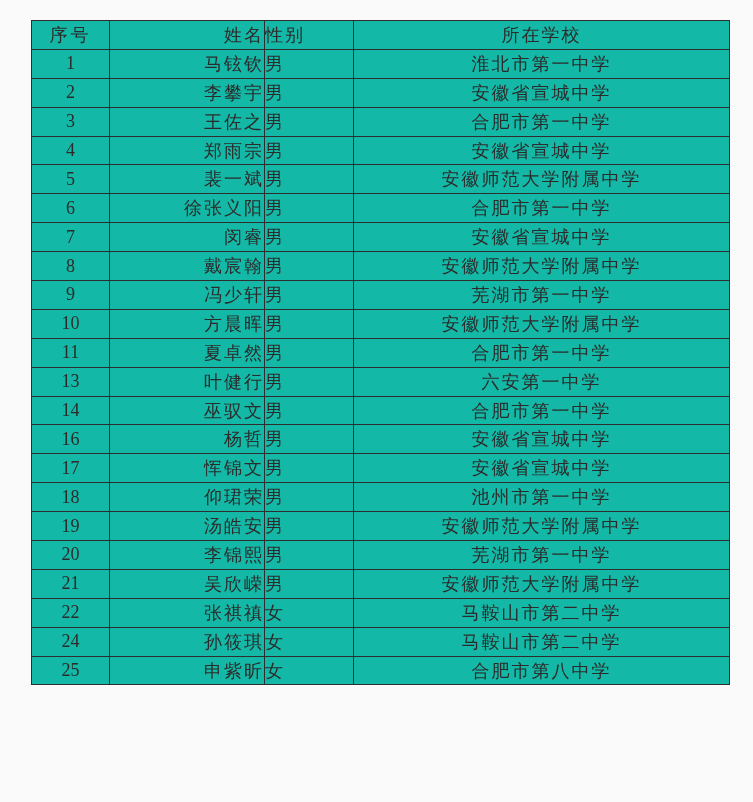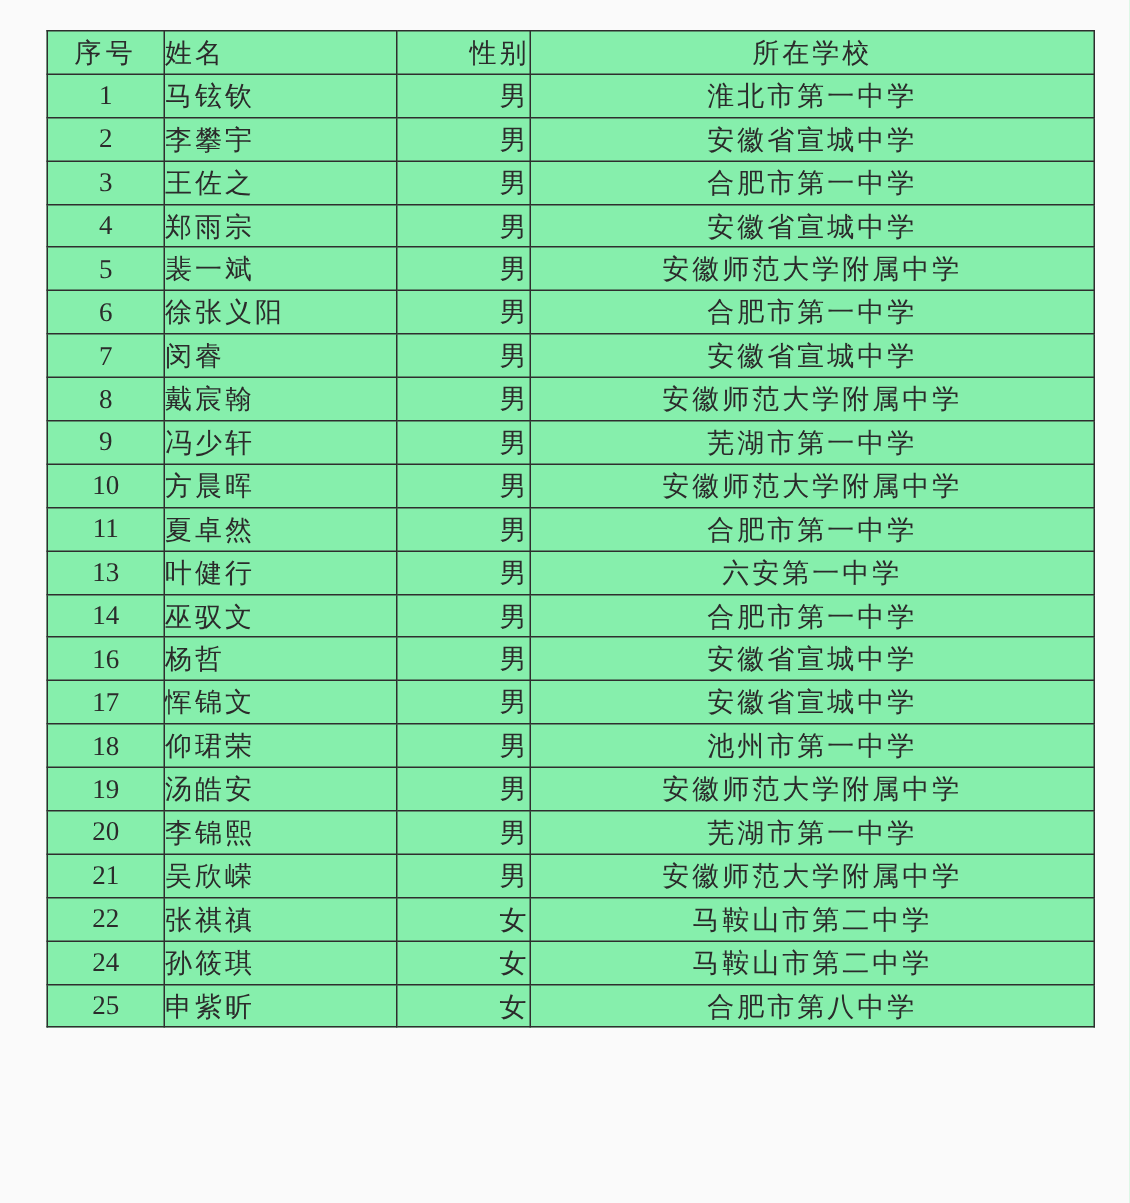--- a/index.html
+++ b/index.html
@@ -17,36 +17,36 @@
     width: 753px;
     height: 802px;
   }
   table.roster {
     position: absolute;
     left: 31px;
     top: 20px;
     width: 694px;
     border-collapse: collapse;
     table-layout: fixed;
-    background: #86efac;
+    background: #14b8a6;
   }
   table.roster th,
   table.roster td {
     border: 1.6px solid #2e2e2e;
     height: 27.9px;
     font-size: 18px;
     font-weight: normal;
     vertical-align: middle;
     padding: 0;
     white-space: nowrap;
     overflow: hidden;
   }
   .c-no     { width: 77px;  text-align: center; }
-  .c-name   { width: 154px; text-align: left; padding-left: 9px;  letter-spacing: 2px; }
-  .c-gender { width: 88px;  text-align: right; padding-left: 9px;  letter-spacing: 2px; }
+  .c-name   { width: 154px; text-align: right; padding-left: 9px;  letter-spacing: 2px; }
+  .c-gender { width: 88px;  text-align: left; padding-left: 9px;  letter-spacing: 2px; }
   .c-school { width: 375px; text-align: center; padding-left: 8px;  letter-spacing: 2px; }
   thead th { letter-spacing: 3px; }
   thead th.c-no { letter-spacing: 3px; }
   td.c-no { font-size: 19px; }
 </style>
 </head>
 <body>
 
 <div class="page">
   <table class="roster">

